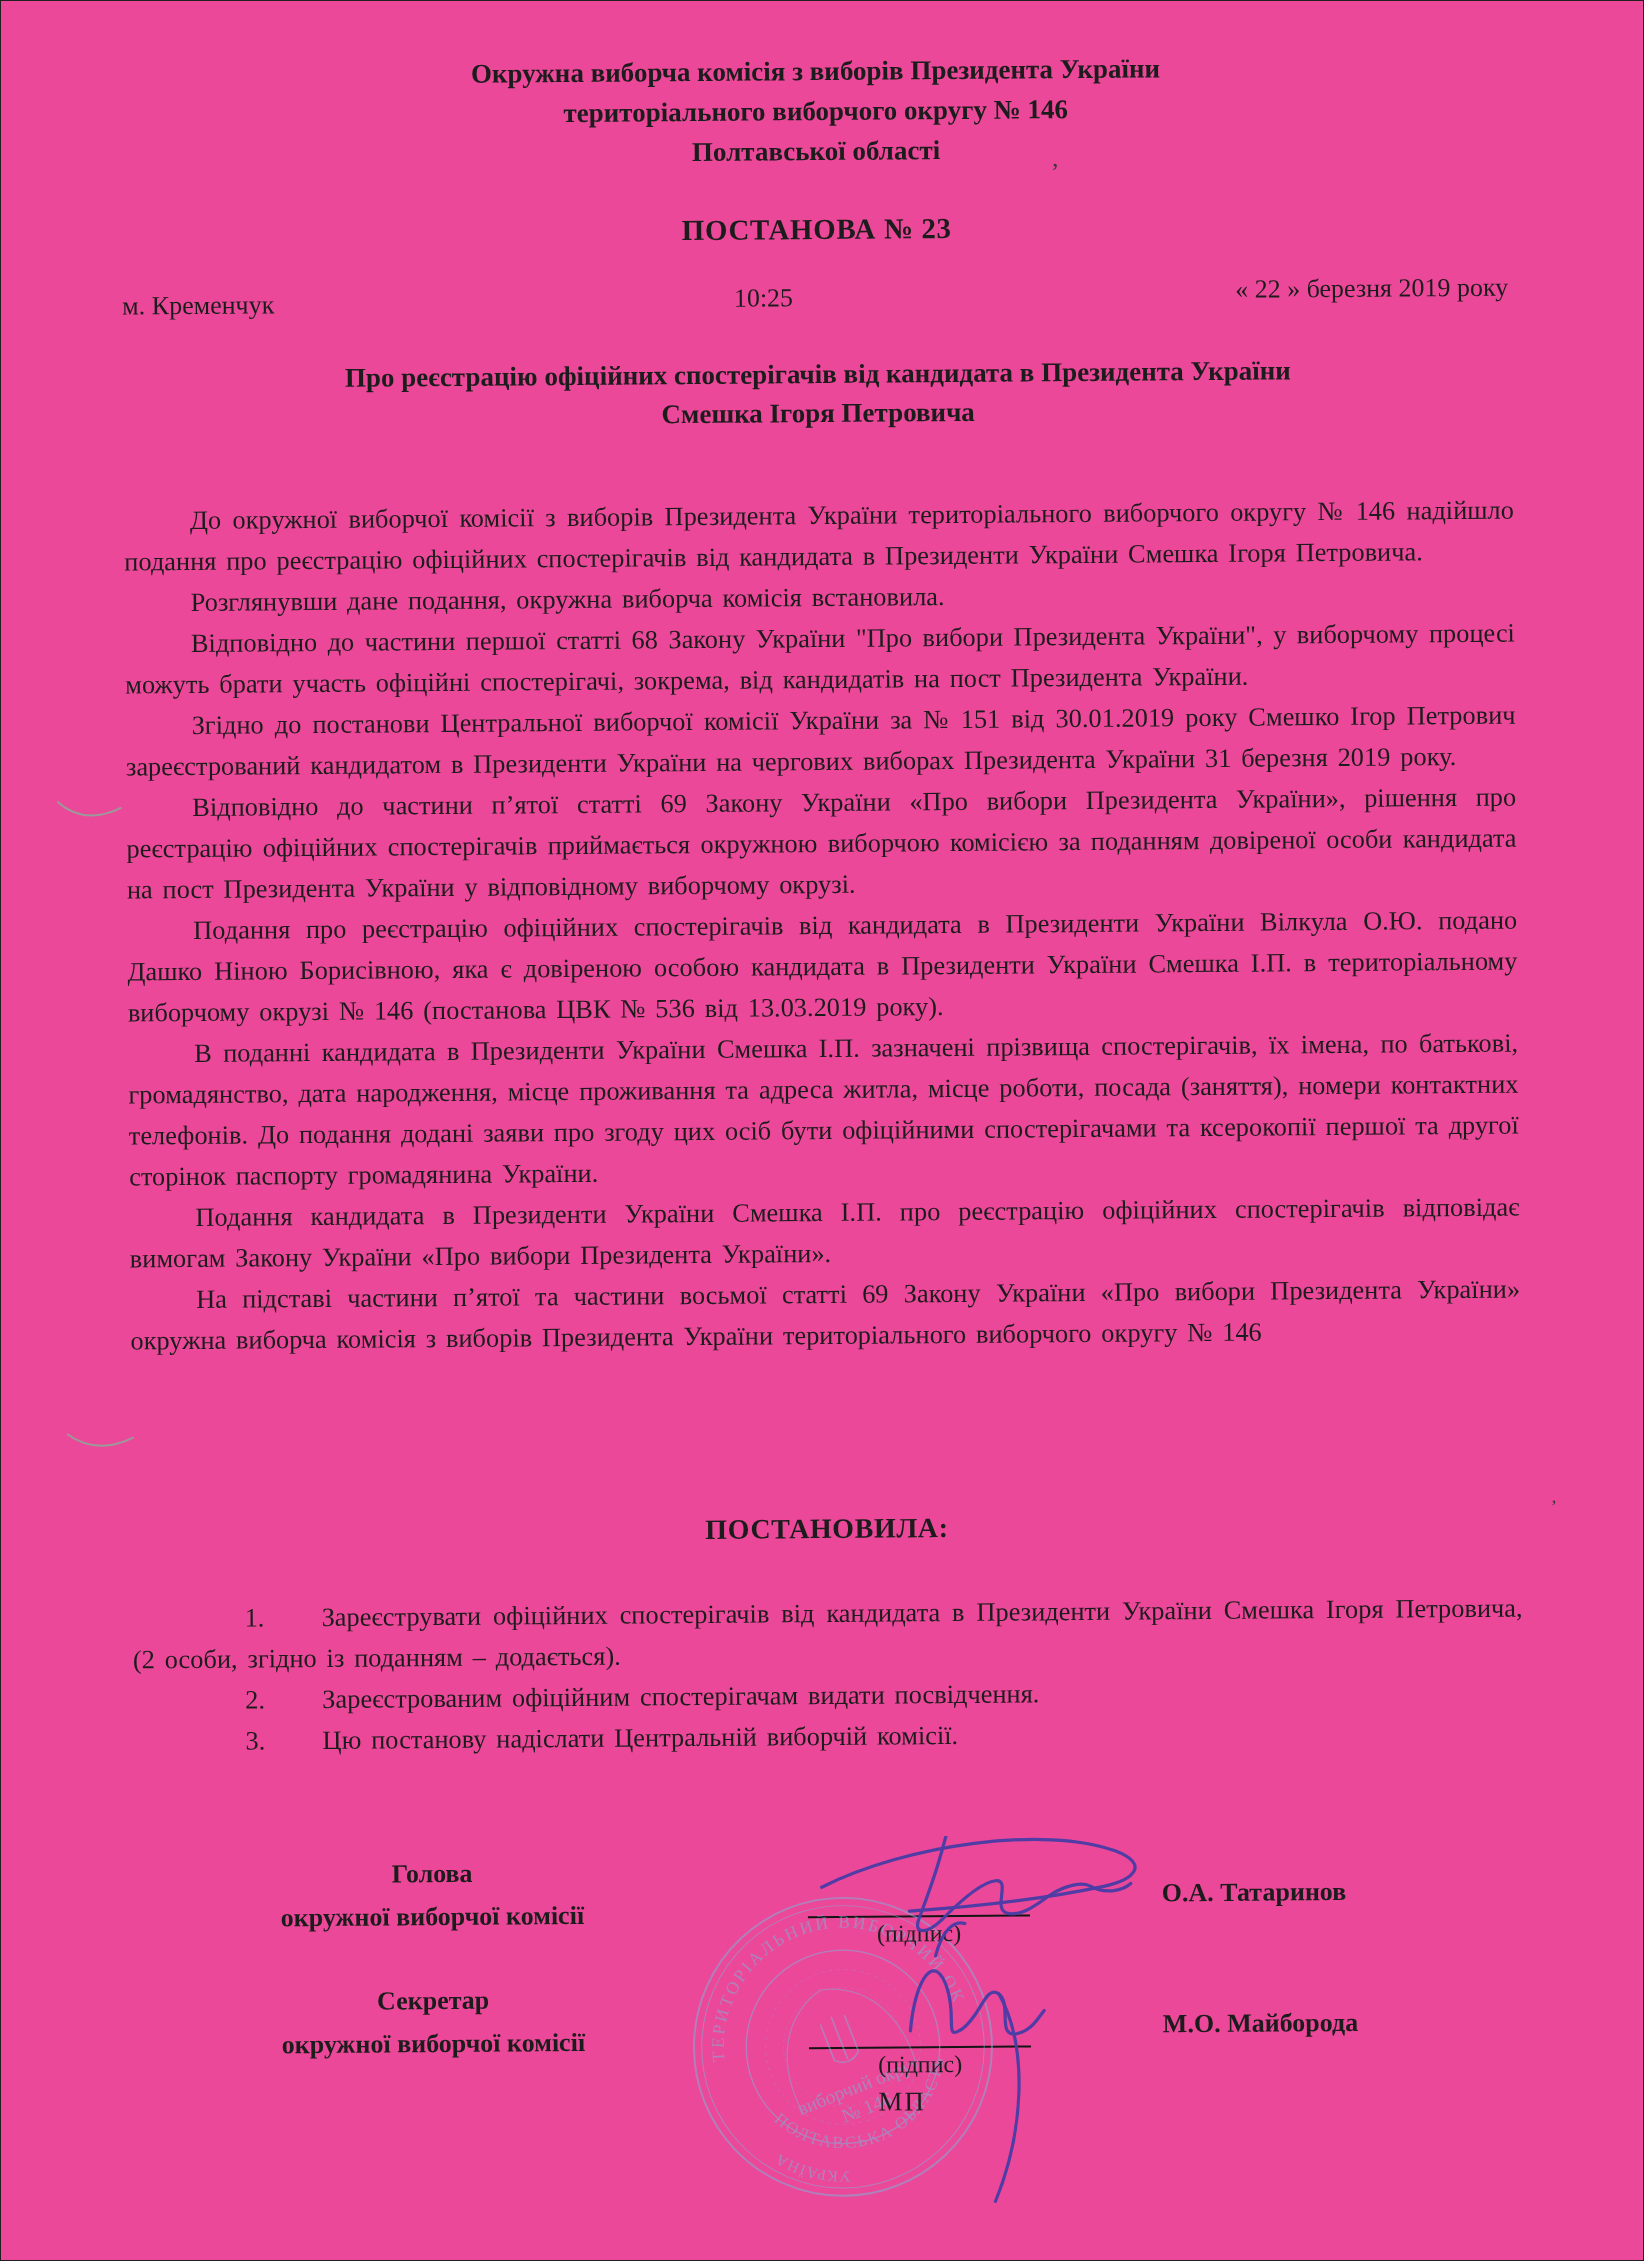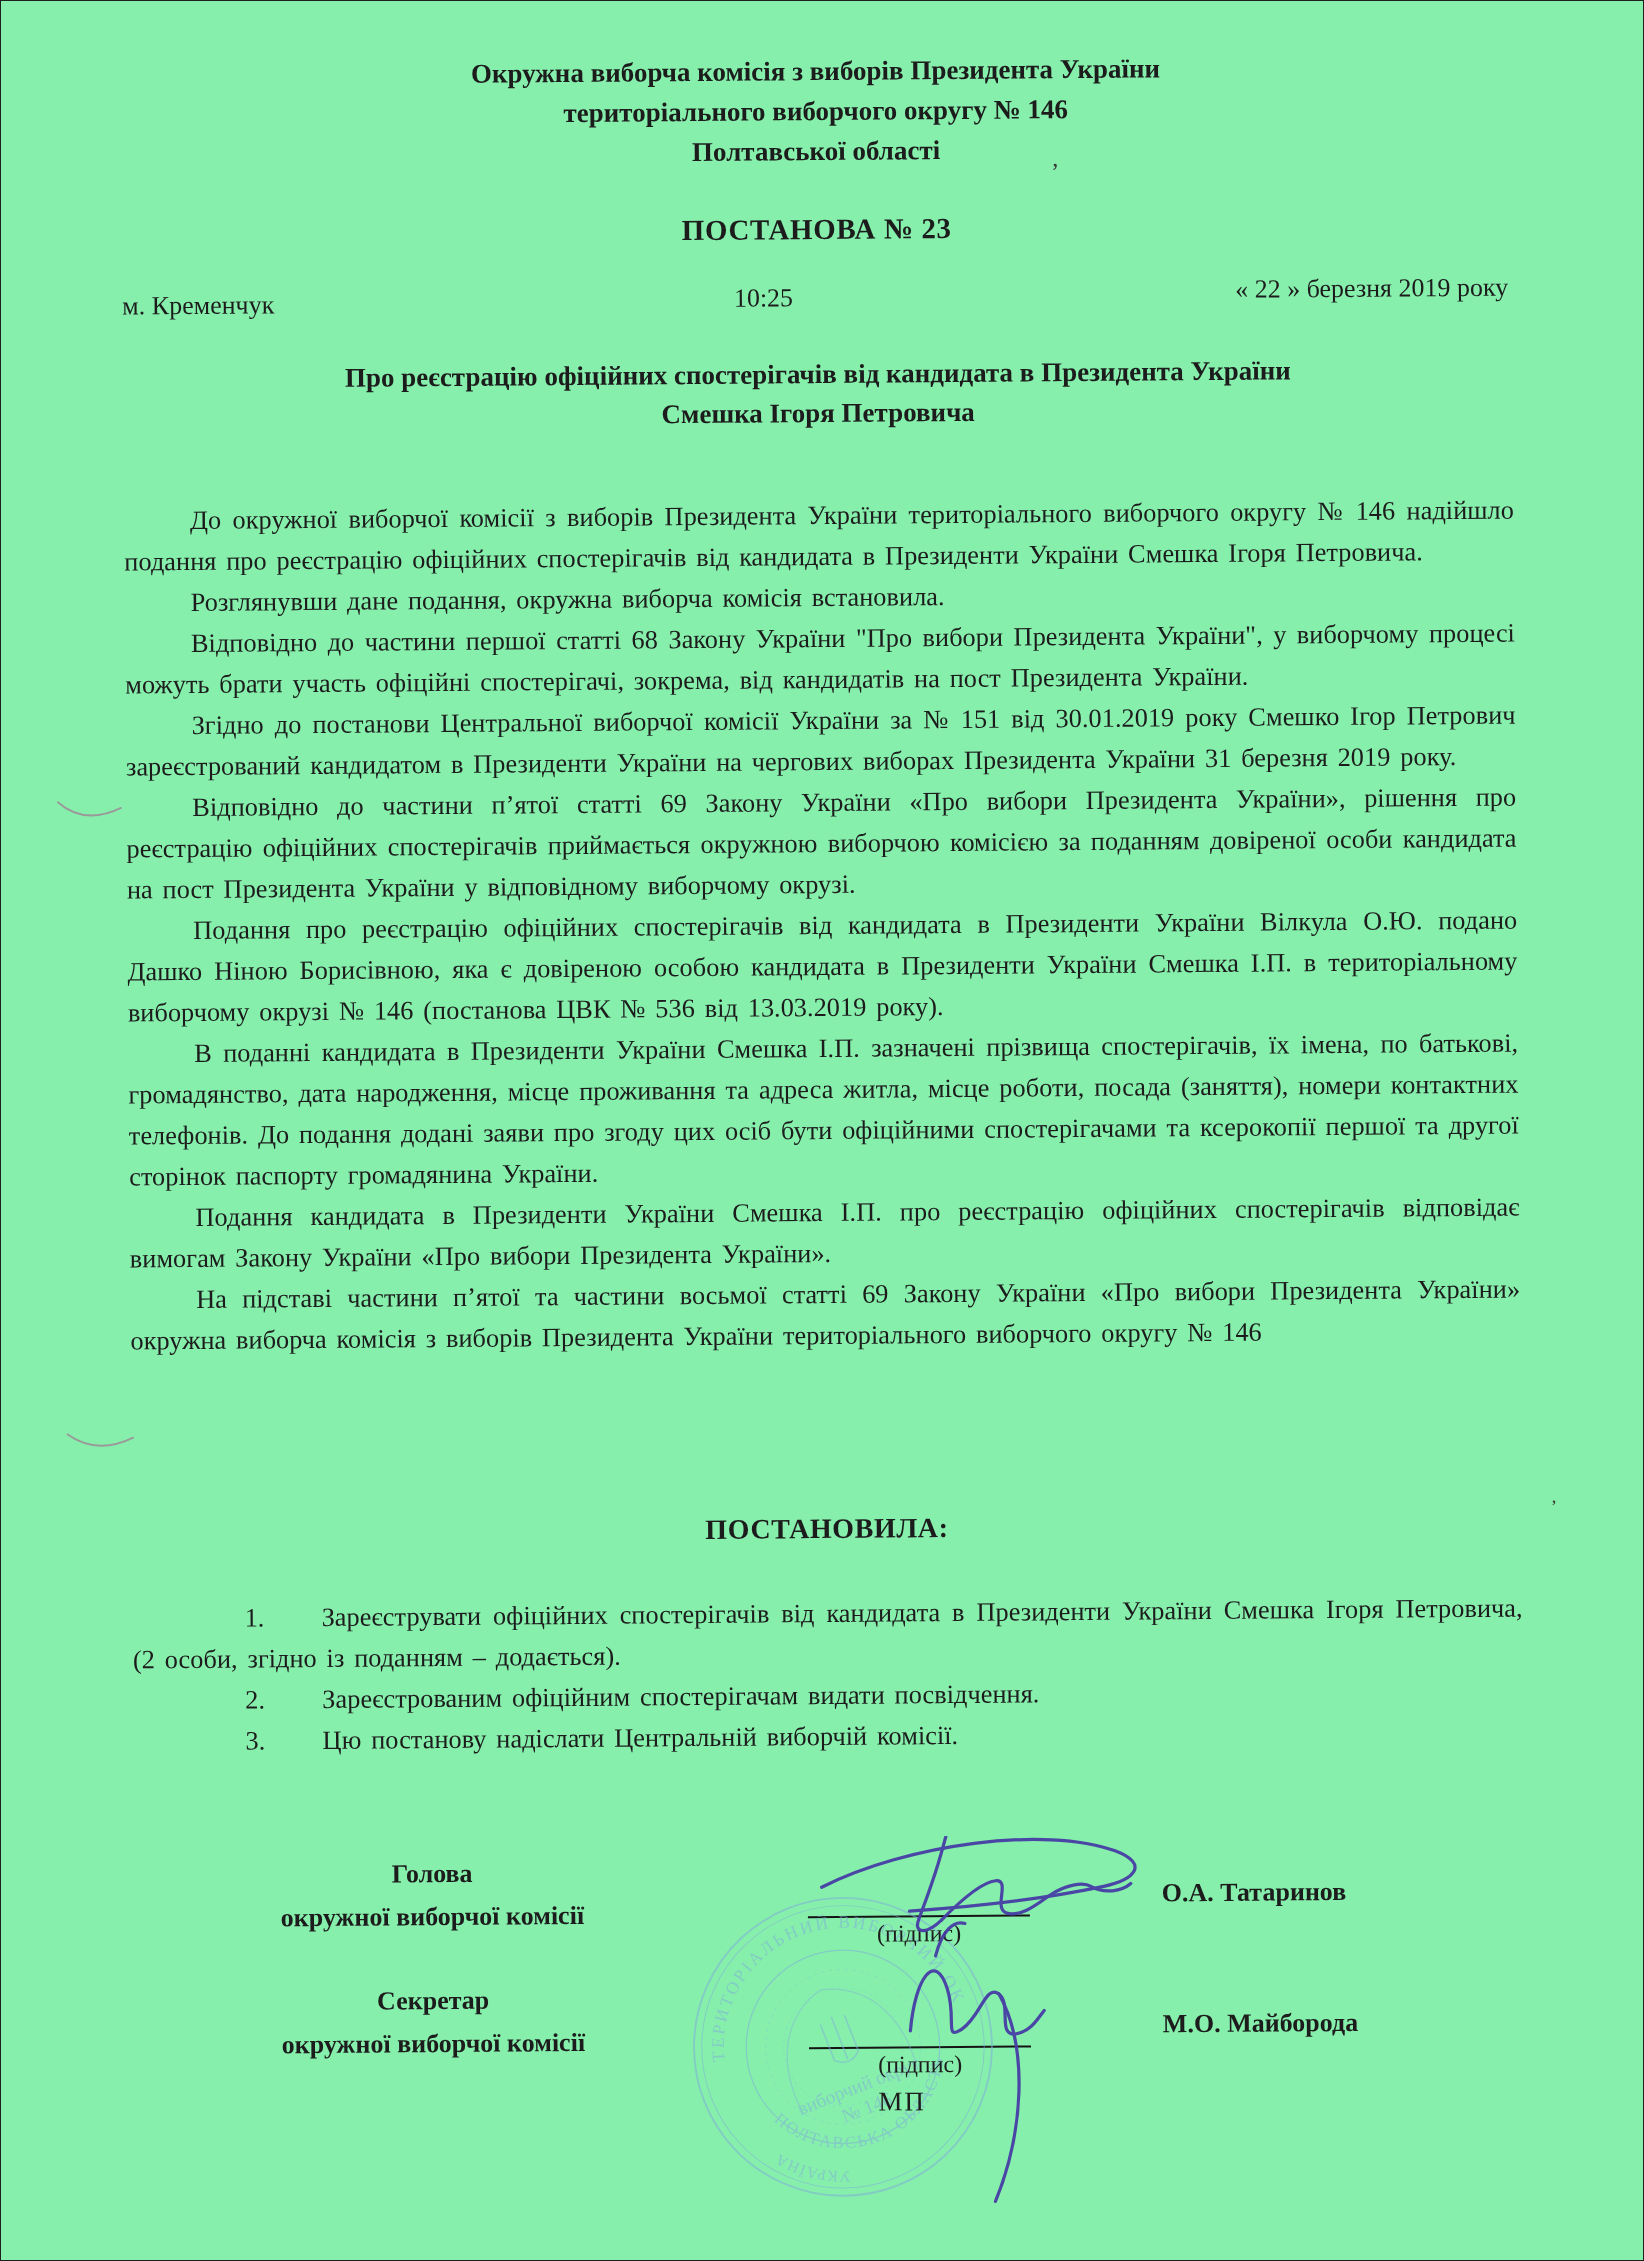--- a/index.html
+++ b/index.html
@@ -1,19 +1,19 @@
 <!DOCTYPE html>
 <html style="font-size:10.3px"><head>
 <meta charset="utf-8">
 <style>
   html,body{margin:0;padding:0;background:#e9e9e9;}
   .page{
     position:relative;
     width:1644px;height:2261px;
-    background:#86efac;
+    background:#ec4899;
     box-sizing:border-box;
     border:1.3px solid #1f1f1f;
     overflow:hidden;
     font-family:"Liberation Serif","DejaVu Serif",serif;
     color:#1c1c1c;
   }
   .rot{position:absolute;inset:0;transform:rotate(-0.45deg);transform-origin:50% 40%;}
   .content{padding:50px 126px 0 126px;}
   .hdr{font-weight:bold;font-size:27px;line-height:40px;text-align:center;}
   .doc-title{font-weight:bold;font-size:29px;line-height:36px;text-align:center;margin:40px 0 0 0;letter-spacing:0.6px;}

